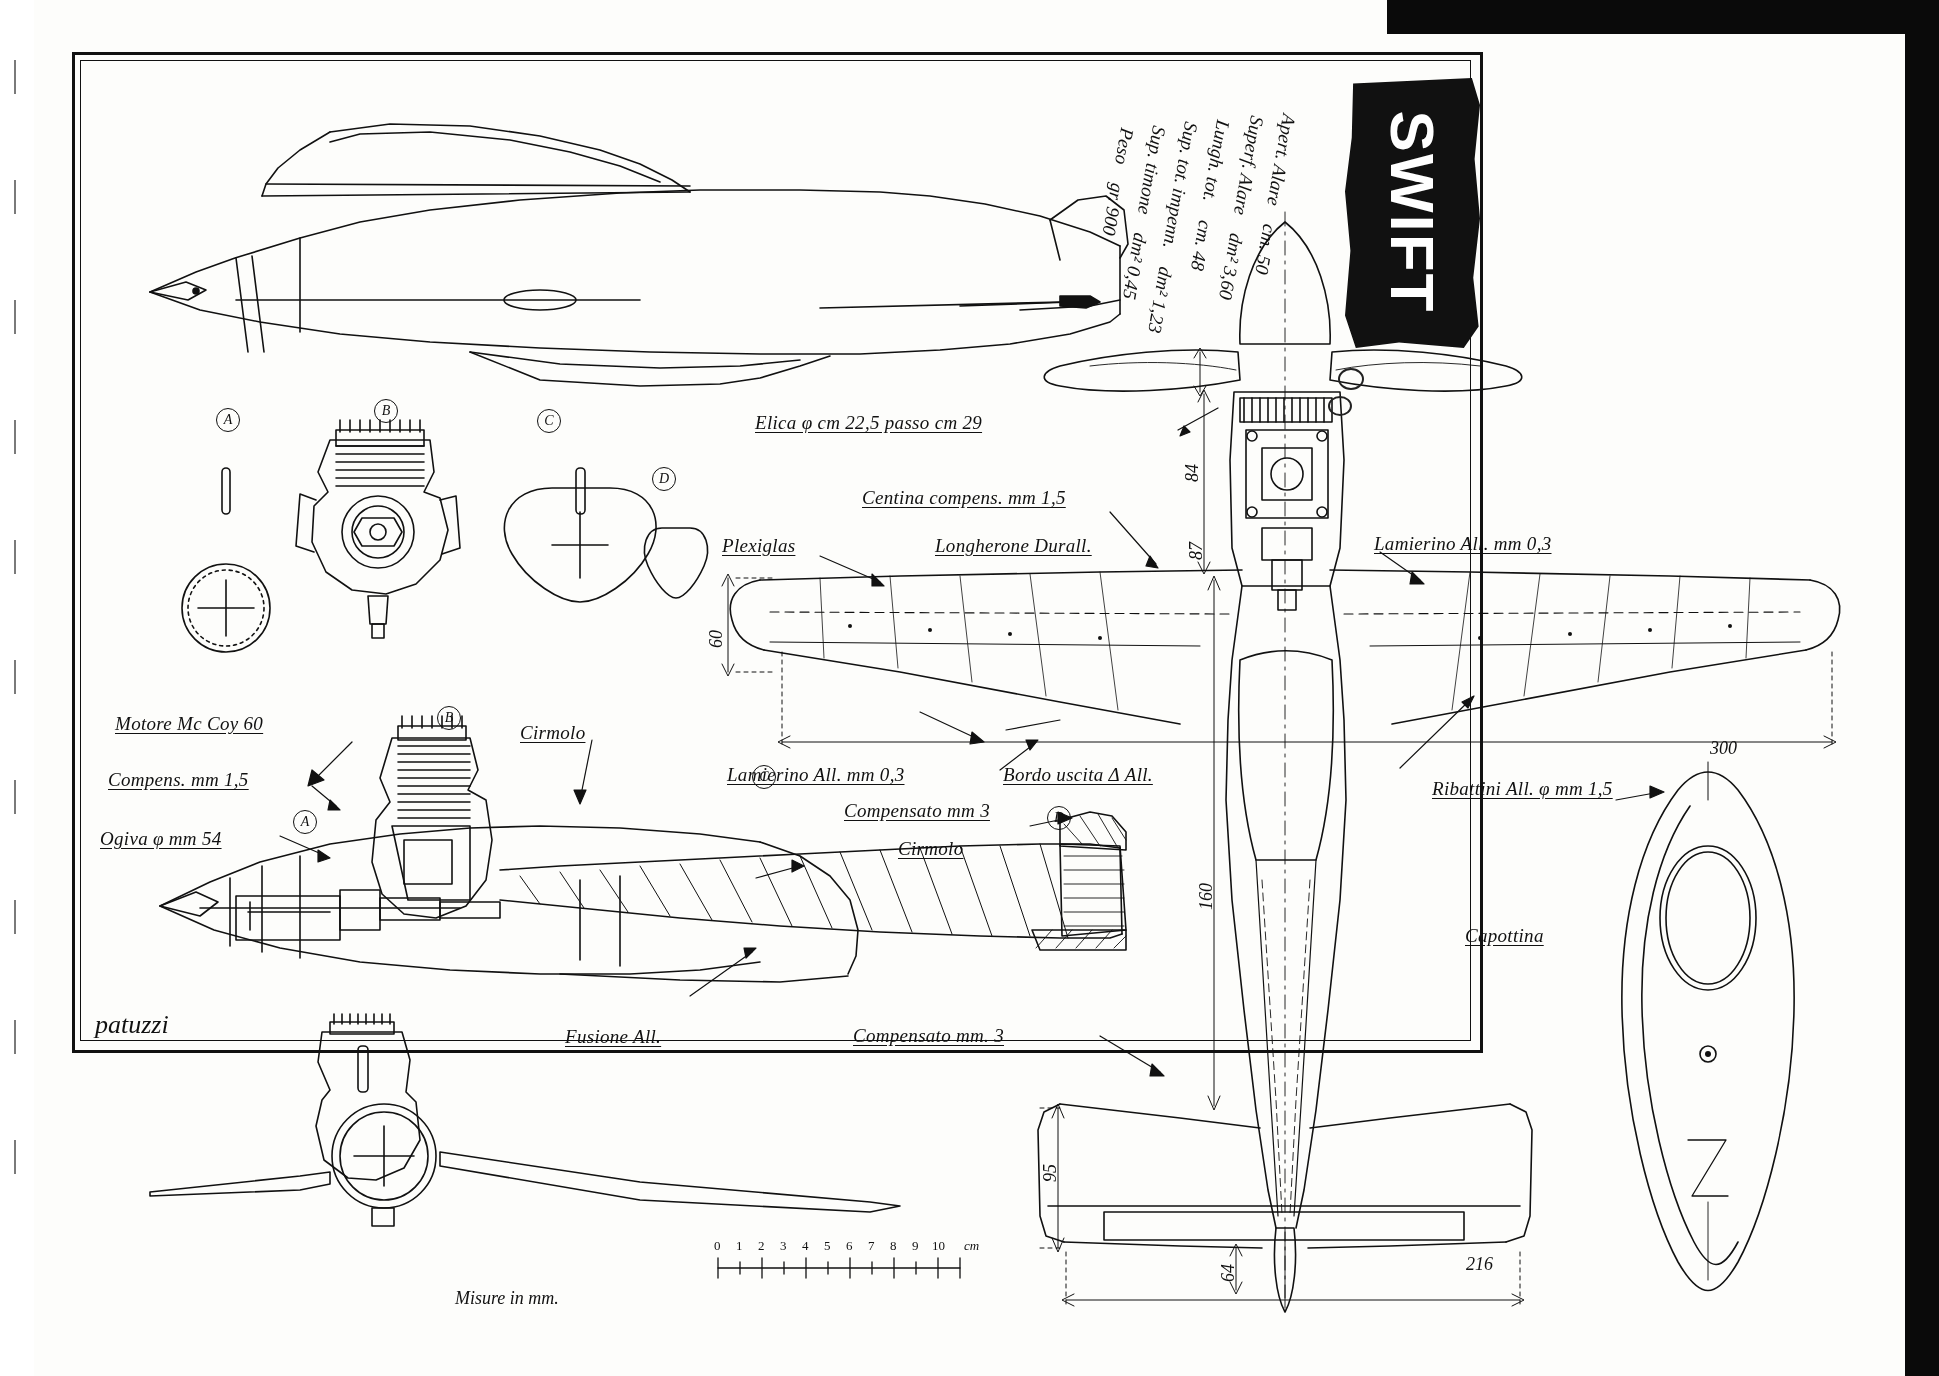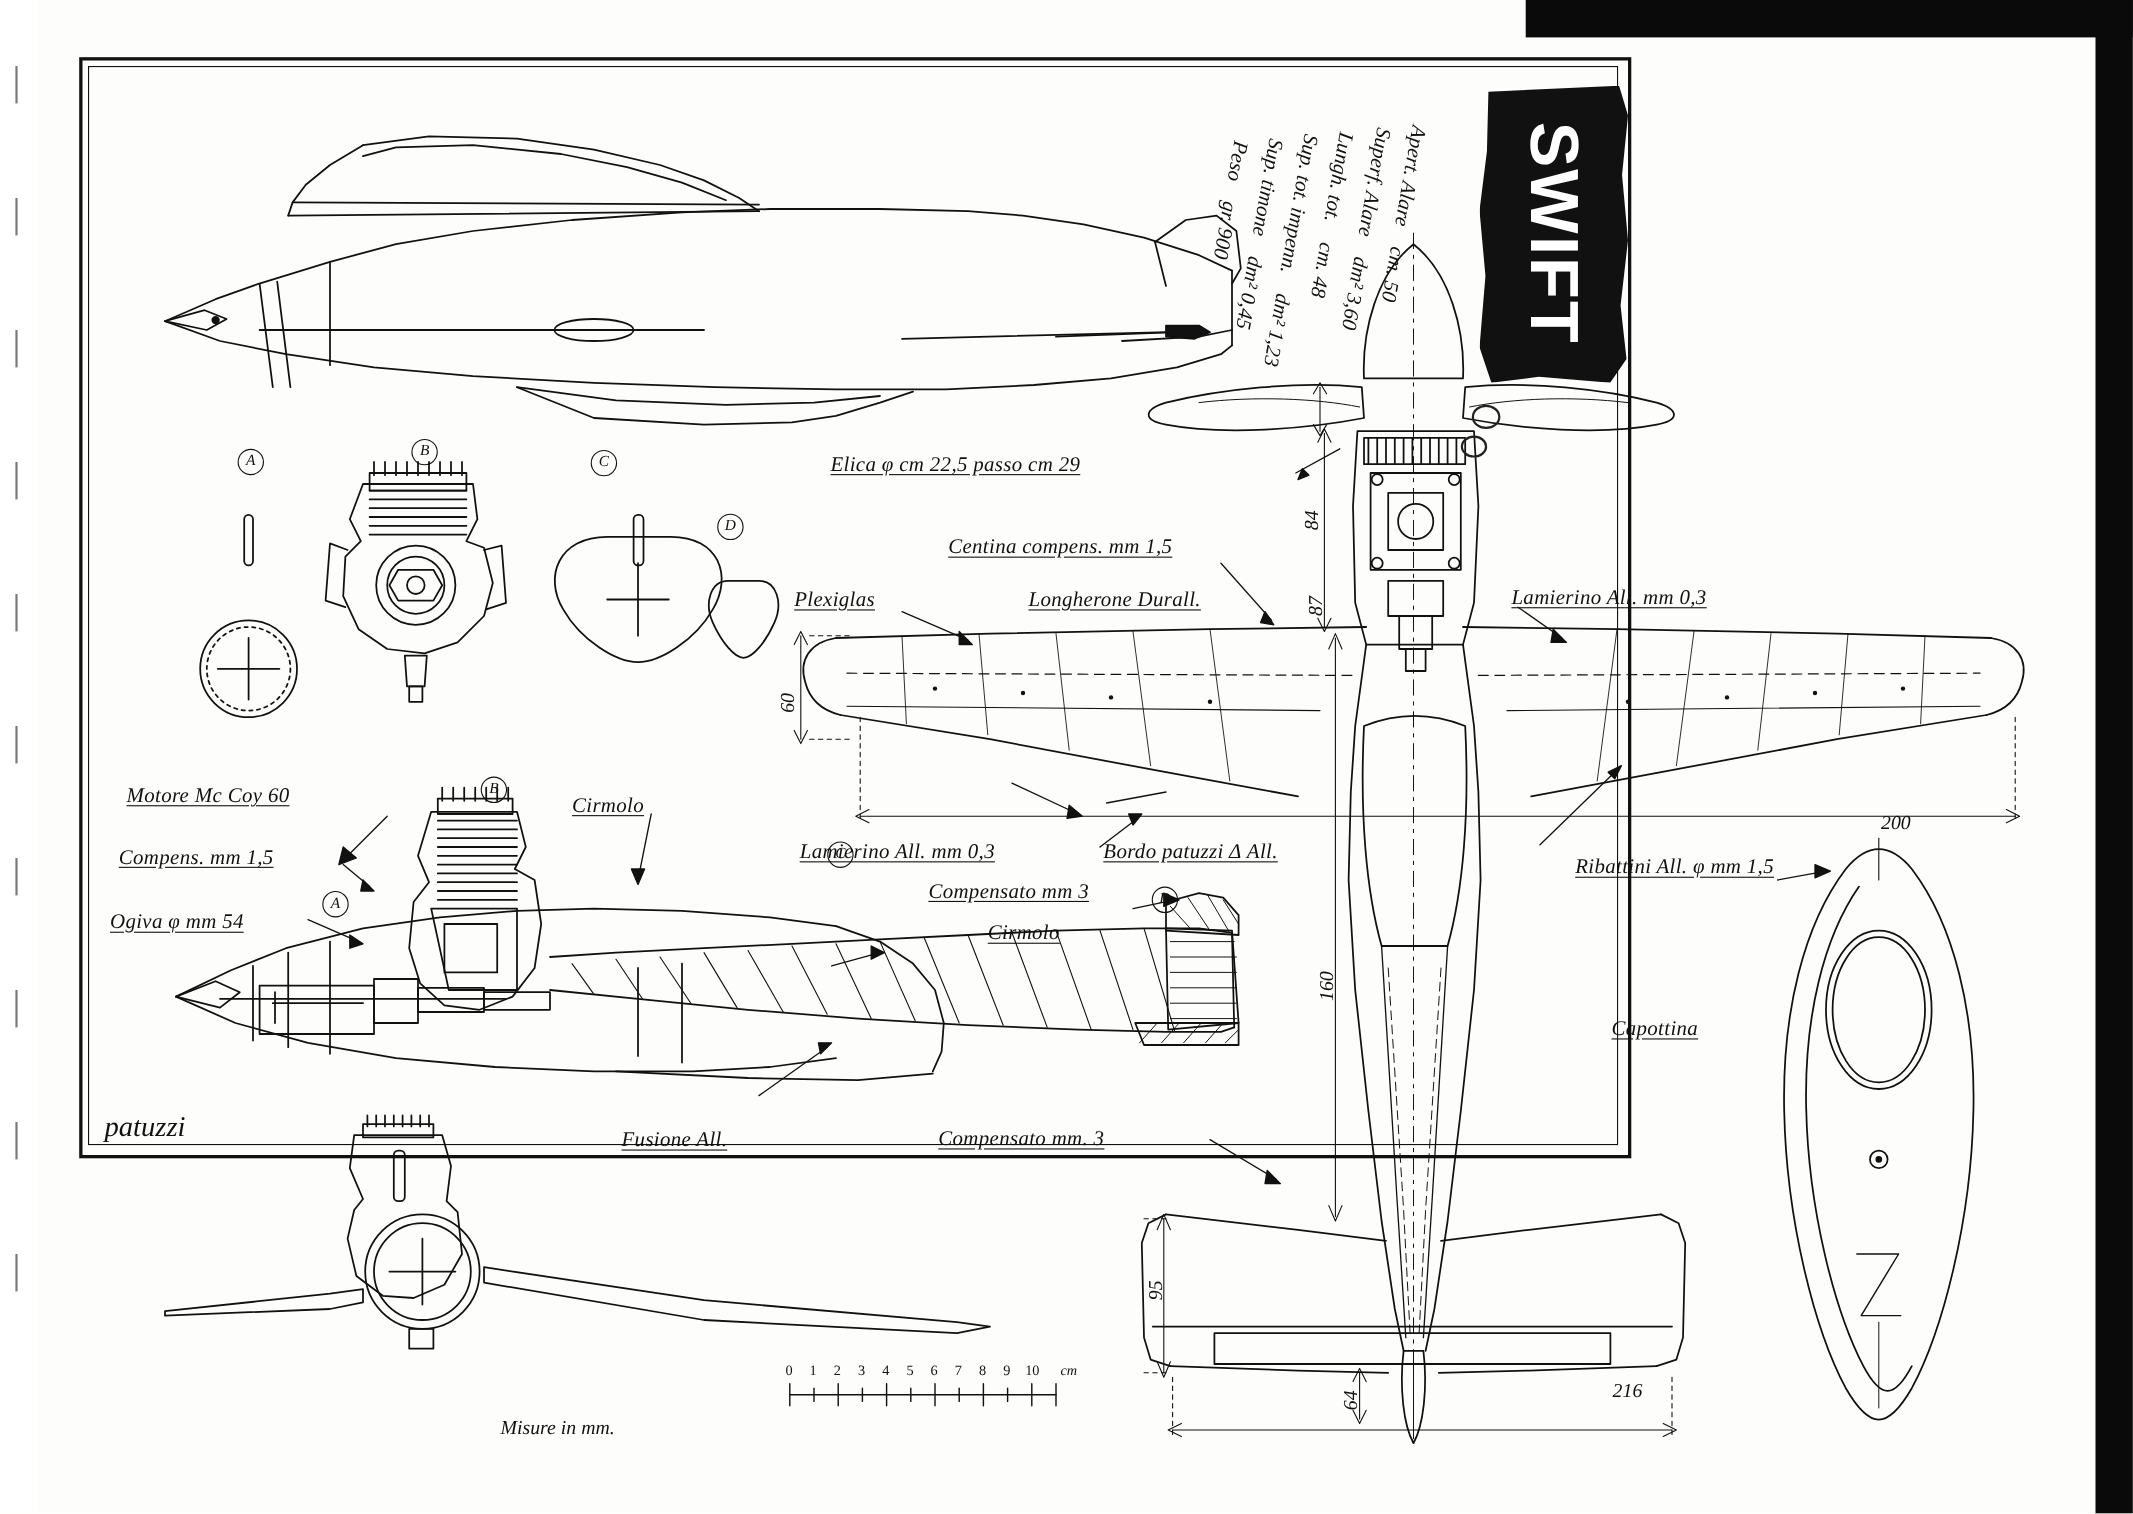--- a/index.html
+++ b/index.html
@@ -444,36 +444,36 @@
     &nbsp;&nbsp;
     <span>gr. 900</span>
   </div>
 
   <div class="lbl" style="left:755px;top:412px;"><u>Elica    φ cm 22,5  passo cm 29</u></div>
   <div class="lbl" style="left:818px;top:487px;margin-left:44px;"><u>Centina compens.  mm 1,5</u></div>
   <div class="lbl" style="left:722px;top:535px;"><u>Plexiglas</u></div>
   <div class="lbl" style="left:935px;top:535px;"><u>Longherone Durall.</u></div>
   <div class="lbl" style="left:1374px;top:533px;"><u>Lamierino All.  mm 0,3</u></div>
   <div class="lbl" style="left:727px;top:764px;"><u>Lamierino All.  mm 0,3</u></div>
-  <div class="lbl" style="left:1003px;top:764px;"><u>Bordo patuzzi Δ All.</u></div>
+  <div class="lbl" style="left:1003px;top:764px;"><u>Bordo uscita Δ All.</u></div>
   <div class="lbl" style="left:844px;top:800px;"><u>Compensato  mm 3</u></div>
   <div class="lbl" style="left:898px;top:838px;"><u>Cirmolo</u></div>
   <div class="lbl" style="left:520px;top:722px;"><u>Cirmolo</u></div>
   <div class="lbl" style="left:1432px;top:778px;"><u>Ribattini All. φ mm 1,5</u></div>
   <div class="lbl" style="left:1465px;top:925px;"><u>Capottina</u></div>
   <div class="lbl" style="left:115px;top:713px;"><u>Motore   Mc Coy 60</u></div>
   <div class="lbl" style="left:108px;top:769px;"><u>Compens.  mm 1,5</u></div>
   <div class="lbl" style="left:100px;top:828px;"><u>Ogiva φ mm 54</u></div>
   <div class="lbl" style="left:565px;top:1026px;"><u>Fusione All.</u></div>
   <div class="lbl" style="left:853px;top:1025px;"><u>Compensato  mm. 3</u></div>
 
   <div class="dim" style="left:1182px;top:482px;transform:rotate(-90deg);transform-origin:left top;">84</div>
   <div class="dim" style="left:1186px;top:560px;transform:rotate(-90deg);transform-origin:left top;">87</div>
   <div class="dim" style="left:706px;top:648px;transform:rotate(-90deg);transform-origin:left top;">60</div>
-  <div class="dim" style="left:1710px;top:738px;">200</div>
+  <div class="dim" style="left:1710px;top:738px;">300</div>
   <div class="dim" style="left:1196px;top:910px;transform:rotate(-90deg);transform-origin:left top;">160</div>
   <div class="dim" style="left:1040px;top:1182px;transform:rotate(-90deg);transform-origin:left top;">95</div>
   <div class="dim" style="left:1218px;top:1282px;transform:rotate(-90deg);transform-origin:left top;">64</div>
   <div class="dim" style="left:1466px;top:1254px;">216</div>
 
   <div class="circ-id" style="left:216px;top:408px;">A</div>
   <div class="circ-id" style="left:374px;top:399px;">B</div>
   <div class="circ-id" style="left:537px;top:409px;">C</div>
   <div class="circ-id" style="left:652px;top:467px;">D</div>
   <div class="circ-id" style="left:293px;top:810px;">A</div>

